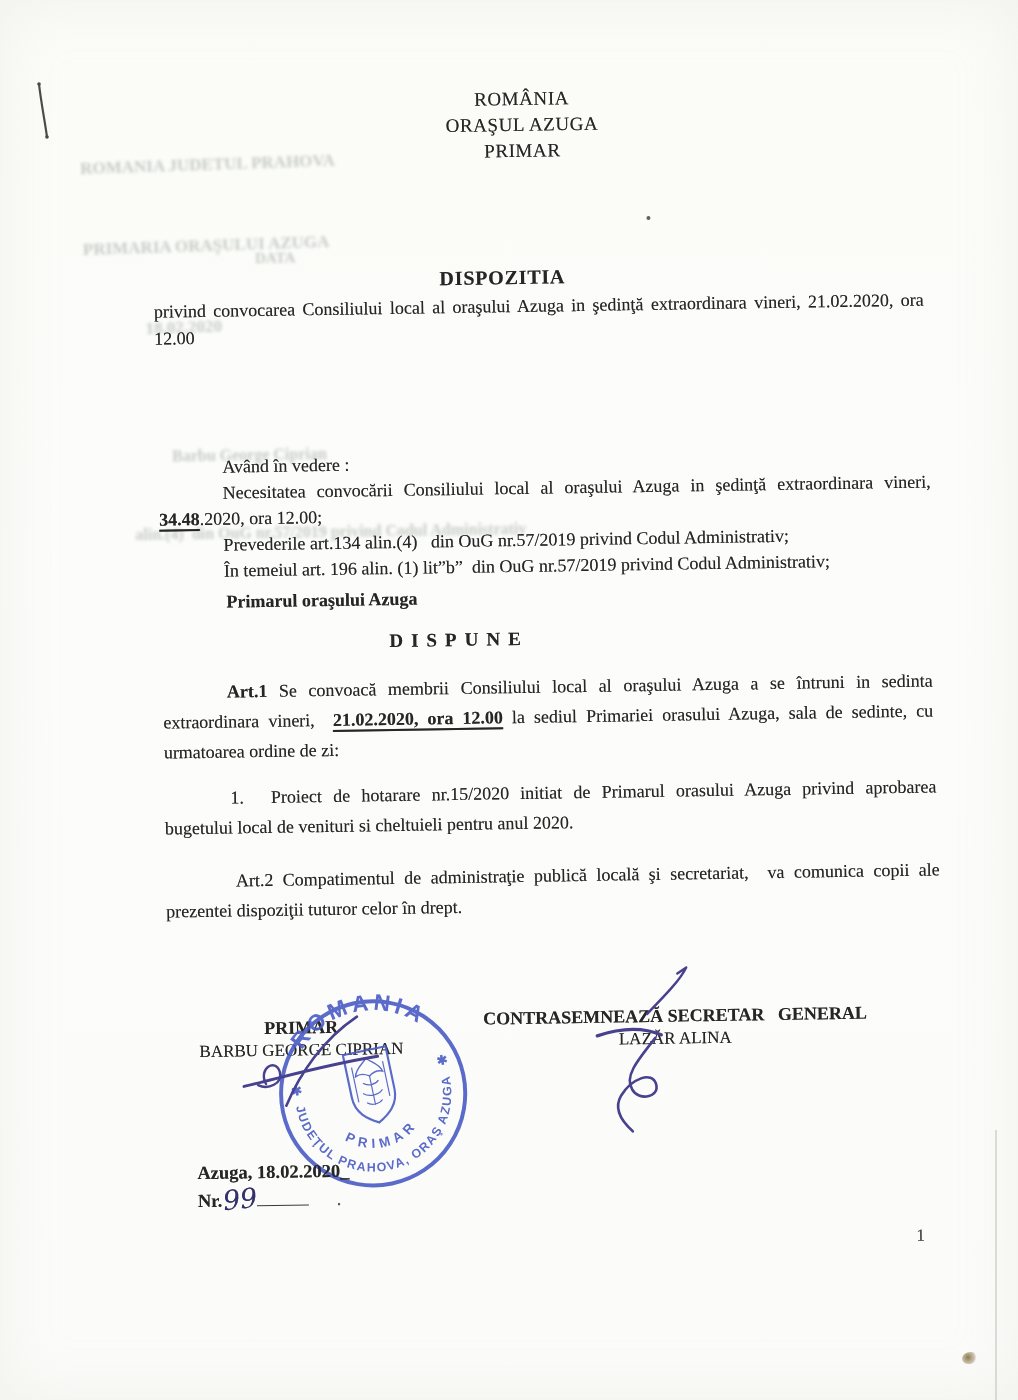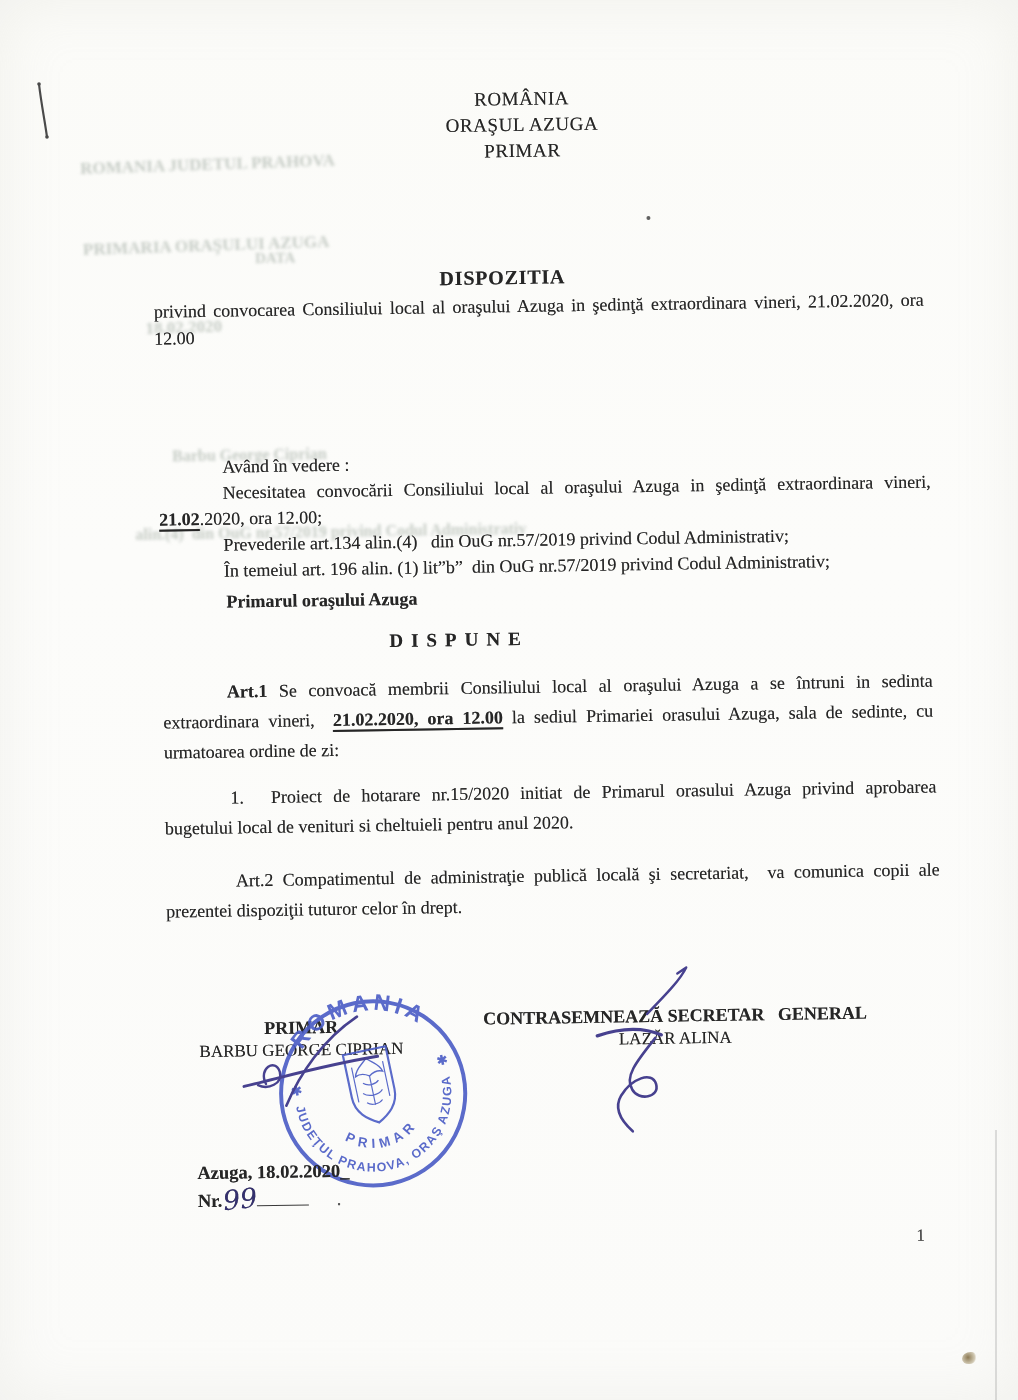--- a/index.html
+++ b/index.html
@@ -65,21 +65,21 @@
     </div>
 
     <div class="abs dot" style="left:654px;top:218px;"></div>
 
     <div class="abs doc title center" style="left:0;top:266px;width:1018px;">DISPOZITIA</div>
 
     <p class="abs doc body-text j" style="left:160px;top:293px;width:770px;line-height:27px;">privind convocarea Consiliului local al oraşului Azuga in şedinţă extraordinara vineri, 21.02.2020, ora 12.00</p>
 
     <div class="abs doc body-text" style="left:162px;top:449px;width:772px;line-height:26px;">
       <p style="text-indent:64px;">Având în vedere :</p>
-      <p class="j" style="text-indent:64px;"><span>Necesitatea convocării Consiliului local al oraşului Azuga in şedinţă extraordinara vineri, </span><span class="bu">21.02</span><span>.2020, ora 12.00;</span></p>
+      <p class="j" style="text-indent:64px;"><span>Necesitatea convocării Consiliului local al oraşului Azuga in şedinţă extraordinara vineri, </span><span class="bu">34.48</span><span>.2020, ora 12.00;</span></p>
       <p class="pre" style="text-indent:64px;">Prevederile art.134 alin.(4)   din OuG nr.57/2019 privind Codul Administrativ;</p>
       <p class="pre" style="text-indent:64px;">În temeiul art. 196 alin. (1) lit”b”  din OuG nr.57/2019 privind Codul Administrativ;</p>
     </div>
 
     <div class="abs doc body-text b" style="left:228px;top:587px;">Primarul oraşului Azuga</div>
 
     <div class="abs doc dispune center" style="left:160px;top:628px;width:600px;">DISPUNE</div>
 
     <p class="abs doc body-text j" style="left:163px;top:672px;width:770px;line-height:30px;text-indent:64px;"><span class="b">Art.1</span><span> Se convoacă membrii Consiliului local al oraşului Azuga a se întruni in sedinta extraordinara vineri,  </span><span class="bu">21.02.2020, ora 12.00</span><span> la sediul Primariei orasului Azuga, sala de sedinte, cu urmatoarea ordine de zi:</span></p>
 

